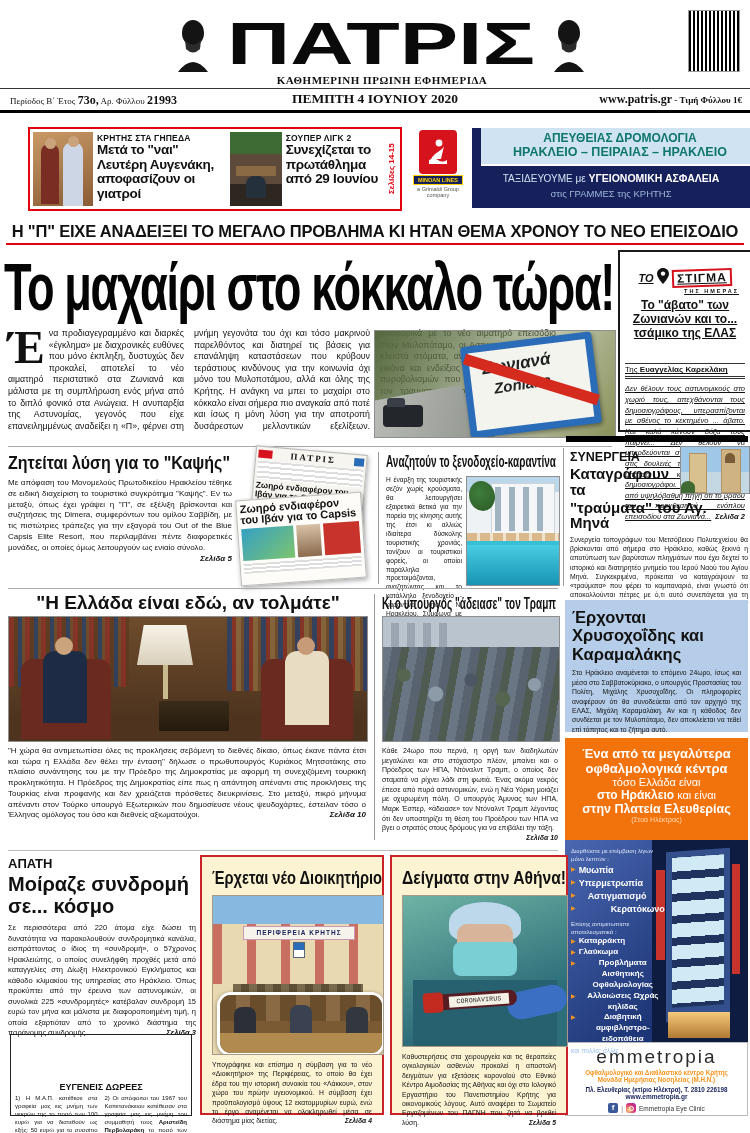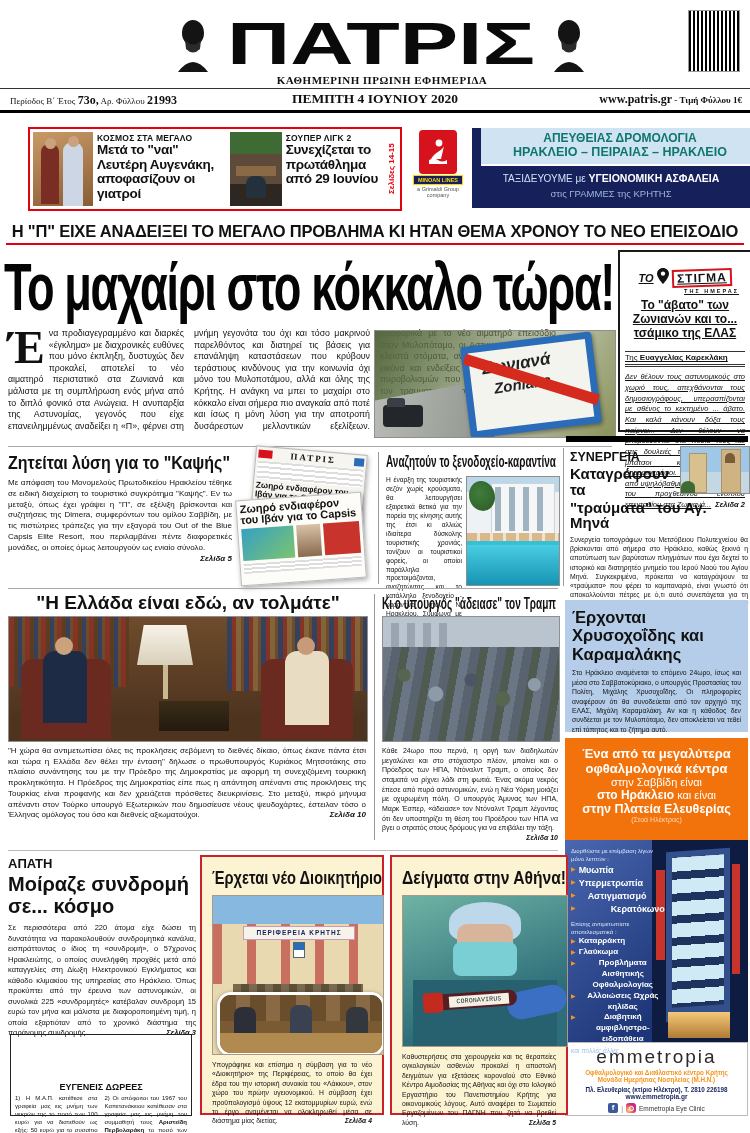--- a/index.html
+++ b/index.html
@@ -64,21 +64,21 @@
   <div class="hline" style="left:0;top:110px;width:750px;height:3px;background:#000;"></div>
 
   <div class="abs" style="left:28px;top:127px;width:374px;height:84px;border:2px solid #e3000f;background:#fff;display:flex;gap:4px;padding:3px;box-sizing:border-box;">
     <div style="flex:0 0 60px;background:linear-gradient(160deg,#c99a66,#8a5c35);position:relative;">
       <div style="position:absolute;left:8px;top:12px;width:18px;height:60px;background:#7a2d22;border-radius:8px 8px 0 0;"></div>
       <div style="position:absolute;left:30px;top:10px;width:20px;height:64px;background:#cdd6e4;border-radius:9px 9px 0 0;"></div>
       <div style="position:absolute;left:12px;top:6px;width:11px;height:11px;background:#caa27c;border-radius:50%;"></div>
       <div style="position:absolute;left:35px;top:4px;width:11px;height:11px;background:#caa27c;border-radius:50%;"></div>
     </div>
     <div style="flex:1 1 auto;padding-top:1px;">
-      <div class="kicker" style="font-size:8.5px;">ΚΟΣΜΟΣ ΣΤΑ ΜΕΓΑΛΟ</div>
+      <div class="kicker" style="font-size:8.5px;">ΚΡΗΤΗΣ ΣΤΑ ΓΗΠΕΔΑ</div>
       <div style="font-size:13.5px;font-weight:900;line-height:1.08;letter-spacing:-.3px;">Μετά το "ναι" Λευτέρη Αυγενάκη, αποφασίζουν οι γιατροί</div>
     </div>
     <div style="flex:0 0 52px;background:linear-gradient(180deg,#3d6b33 0 30%,#5d4a3a 30% 70%,#2e2620 70%);position:relative;">
       <div style="position:absolute;left:6px;top:34px;width:40px;height:10px;background:#8a6a45;"></div>
       <div style="position:absolute;left:16px;top:44px;width:20px;height:22px;background:#24303c;border-radius:8px 8px 0 0;"></div>
     </div>
     <div style="flex:1 1 auto;padding-top:1px;">
       <div class="kicker" style="font-size:8.5px;">ΣΟΥΠΕΡ ΛΙΓΚ 2</div>
       <div style="font-size:13.5px;font-weight:900;line-height:1.08;letter-spacing:-.3px;">Συνεχίζεται το πρωτάθλημα από 29 Ιουνίου</div>
     </div>
@@ -140,21 +140,21 @@
     <div style="display:flex;align-items:center;justify-content:center;gap:3px;">
       <span class="b" style="font-style:italic;font-size:11px;">ΤΟ</span>
       <span><svg width="12" height="16" viewBox="0 0 12 16">
             <path d="M6 0 C2.7 0 0 2.6 0 5.8 C0 10 6 16 6 16 S12 10 12 5.8 C12 2.6 9.3 0 6 0 Z" fill="#111"></path>
             <circle cx="6" cy="5.6" r="2.2" fill="#fff"></circle>
           </svg></span>
       <span style="border:2px solid #d6121c;padding:0 3px;font-size:12px;font-weight:900;letter-spacing:1px;transform:rotate(-2deg);display:inline-block;">ΣΤΙΓΜΑ</span>
     </div>
     <div style="font-size:5.5px;font-weight:700;letter-spacing:2px;text-align:right;padding-right:6px;">ΤΗΣ ΗΜΕΡΑΣ</div>
     <div class="ctr b" style="font-size:12px;line-height:1.15;margin-top:5px;">Το "άβατο" των Ζωνιανών και το... τσάμικο της ΕΛΑΣ</div>
-    <div style="border-top:1px solid #333;border-bottom:3px double #333;margin-top:11px;padding:1px 0 2px;font-size:8px;text-align:left;">
+    <div style="border-top:1px solid #333;border-bottom:3px double #333;margin-top:23px;padding:1px 0 2px;font-size:8px;text-align:left;">
       <span>Της</span>
       <span class="b">Ευαγγελίας Καρεκλάκη</span>
     </div>
     <div class="just" style="font-style:italic;font-size:7.5px;line-height:1.42;margin-top:5px;">
       <span>Δεν θέλουν τους αστυνομικούς στο χωριό τους, απεχθάνονται τους δημοσιογράφους, υπερασπίζονται με σθένος το κεκτημένο ... άβατο. Και καλά κάνουν δόξα τους παίρνει... Δεν θέλουν να μπερδεύονται στα πόδια τους και στις δουλειές τους «γκεσταπίτες» μπάτσοι και ρουφιάνοι δημοσιογράφοι. Πληροφορήθηκα από υψηλόβαθμη πηγή ότι το βράδυ του προχθεσινού ενόπλου επεισοδίου στα Ζωνιανά...</span>
       <span class="pg" style="font-size:7.5px;">Σελίδα 2</span>
     </div>
   </div>
   <div class="abs" style="left:566px;top:436px;width:182px;height:6px;background:#000;"></div>
   <div class="hline" style="left:8px;top:446px;width:604px;background:#aaa;"></div>
@@ -278,21 +278,21 @@
   </div>
 
   <div class="abs" style="left:565px;top:600px;width:183px;height:132px;background:#b5cde8;padding:8px 7px;box-sizing:border-box;">
     <div class="b" style="font-size:16.5px;line-height:1.12;">Έρχονται Χρυσοχοΐδης και Καραμαλάκης</div>
     <div class="just" style="font-size:6.8px;line-height:1.38;margin-top:5px;">Στο Ηράκλειο αναμένεται το επόμενο 24ωρο, ίσως και μέσα στο Σαββατοκύριακο, ο υπουργός Προστασίας του Πολίτη, Μιχάλης Χρυσοχοΐδης. Οι πληροφορίες αναφέρουν ότι θα συνοδεύεται από τον αρχηγό της ΕΛΑΣ, Μιχάλη Καραμαλάκη. Αν και η κάθοδος δεν συνδέεται με τον Μυλοπόταμο, δεν αποκλείεται να τεθεί επί τάπητος και το ζήτημα αυτό.</div>
   </div>
 
   <div class="abs ctr" style="left:565px;top:738px;width:183px;height:102px;background:#f2730c;color:#fff;padding-top:8px;box-sizing:border-box;">
     <div class="b" style="font-size:13px;">Ένα από τα μεγαλύτερα</div>
     <div class="b" style="font-size:13px;">οφθαλμολογικά κέντρα</div>
-    <div style="font-size:11px;">στην Σαββίδη είναι</div>
+    <div style="font-size:11px;">τόσο Ελλάδα είναι</div>
     <div style="font-size:11px;"><span class="b" style="font-size:12px;">στο Ηράκλειο</span><span> και είναι</span></div>
     <div class="b" style="font-size:12.5px;">στην Πλατεία Ελευθερίας</div>
     <div style="font-size:7px;color:#ffd9b3;">(Στοά Ηλέκτρας)</div>
   </div>
 
   <div class="abs" style="left:565px;top:840px;width:183px;height:202px;background:linear-gradient(135deg,#4a67b0,#1c3576 70%);">
     <div style="position:absolute;right:0;top:0;width:96px;height:202px;background:#0e1c42;">
       <div style="position:absolute;left:14px;top:10px;width:64px;height:170px;background:#33508c;transform:skewY(-4deg);"></div>
       <div style="position:absolute;left:20px;top:16px;width:52px;height:150px;background:repeating-linear-gradient(180deg,#cfe9f5 0 14px,#1e335e 14px 22px);transform:skewY(-4deg);"></div>
       <div style="position:absolute;left:4px;top:30px;width:9px;height:90px;background:#c8332b;"></div>

